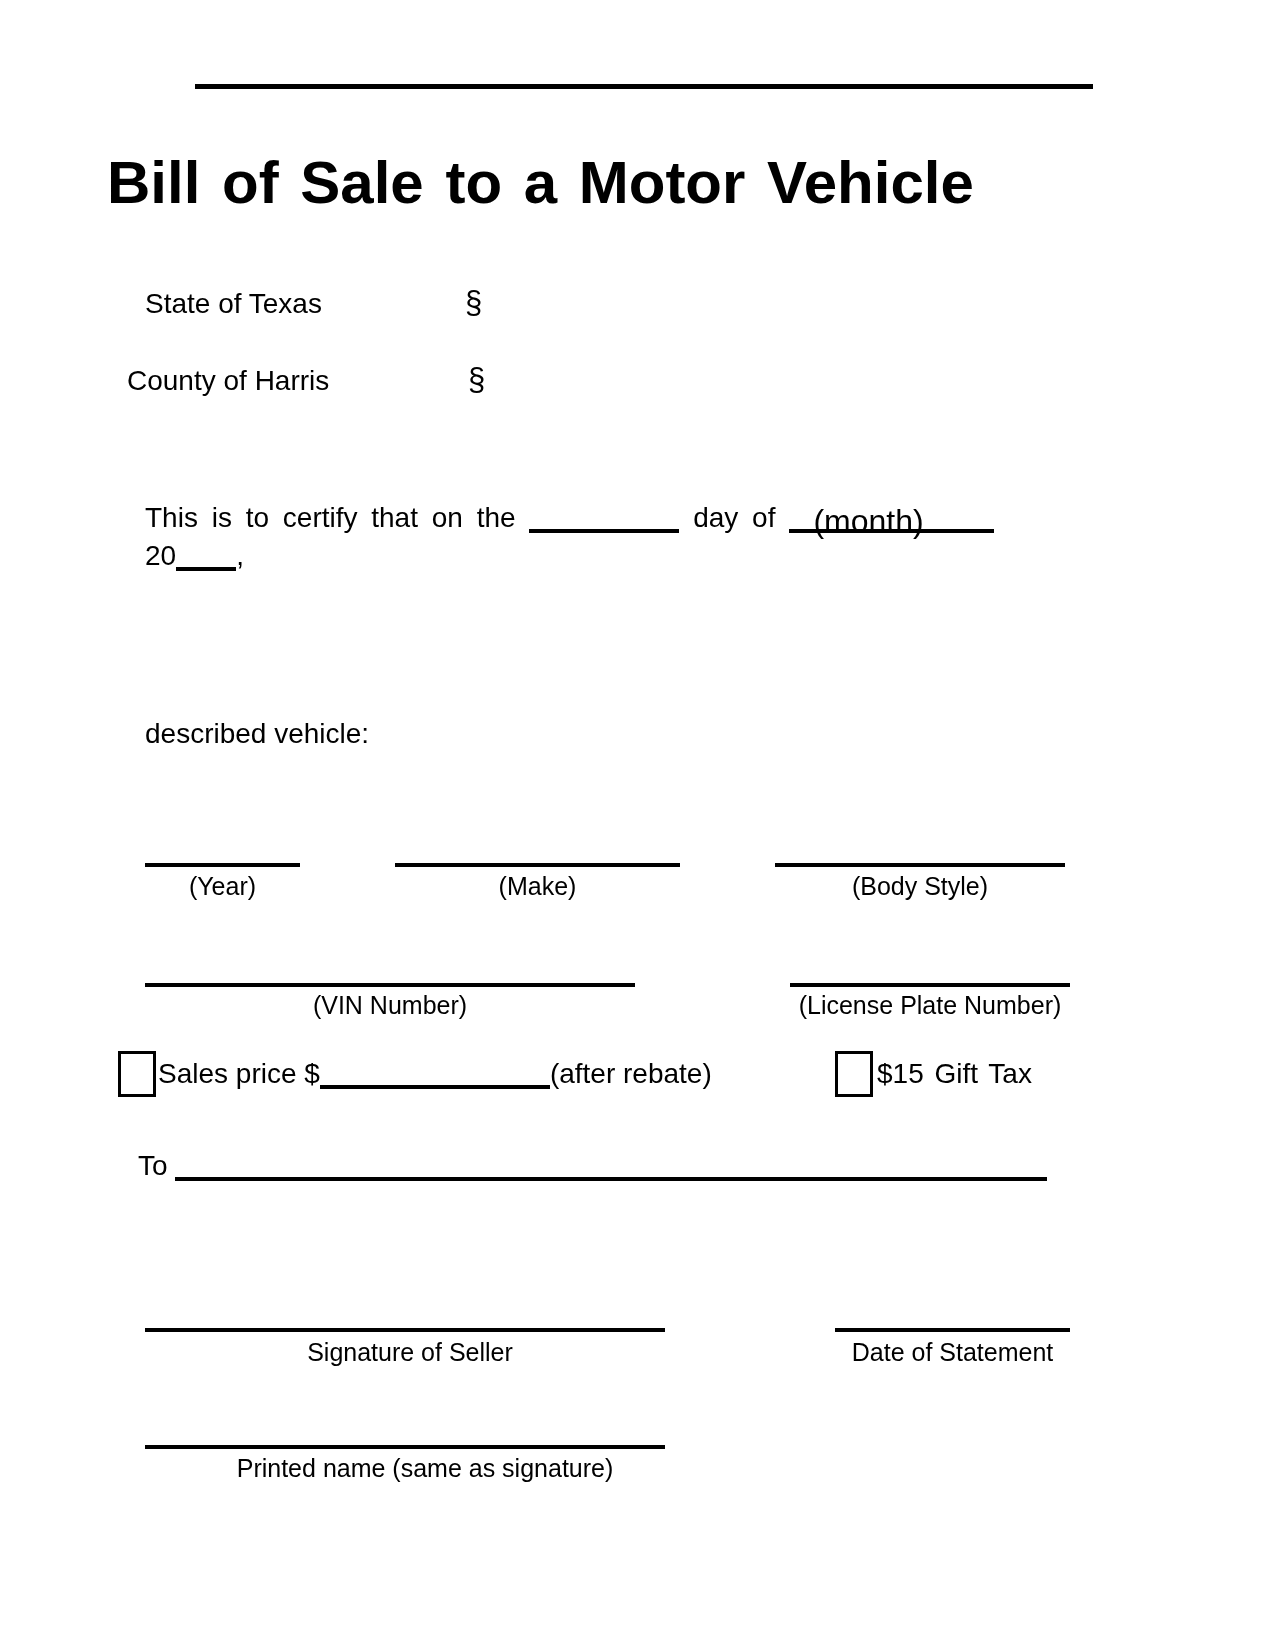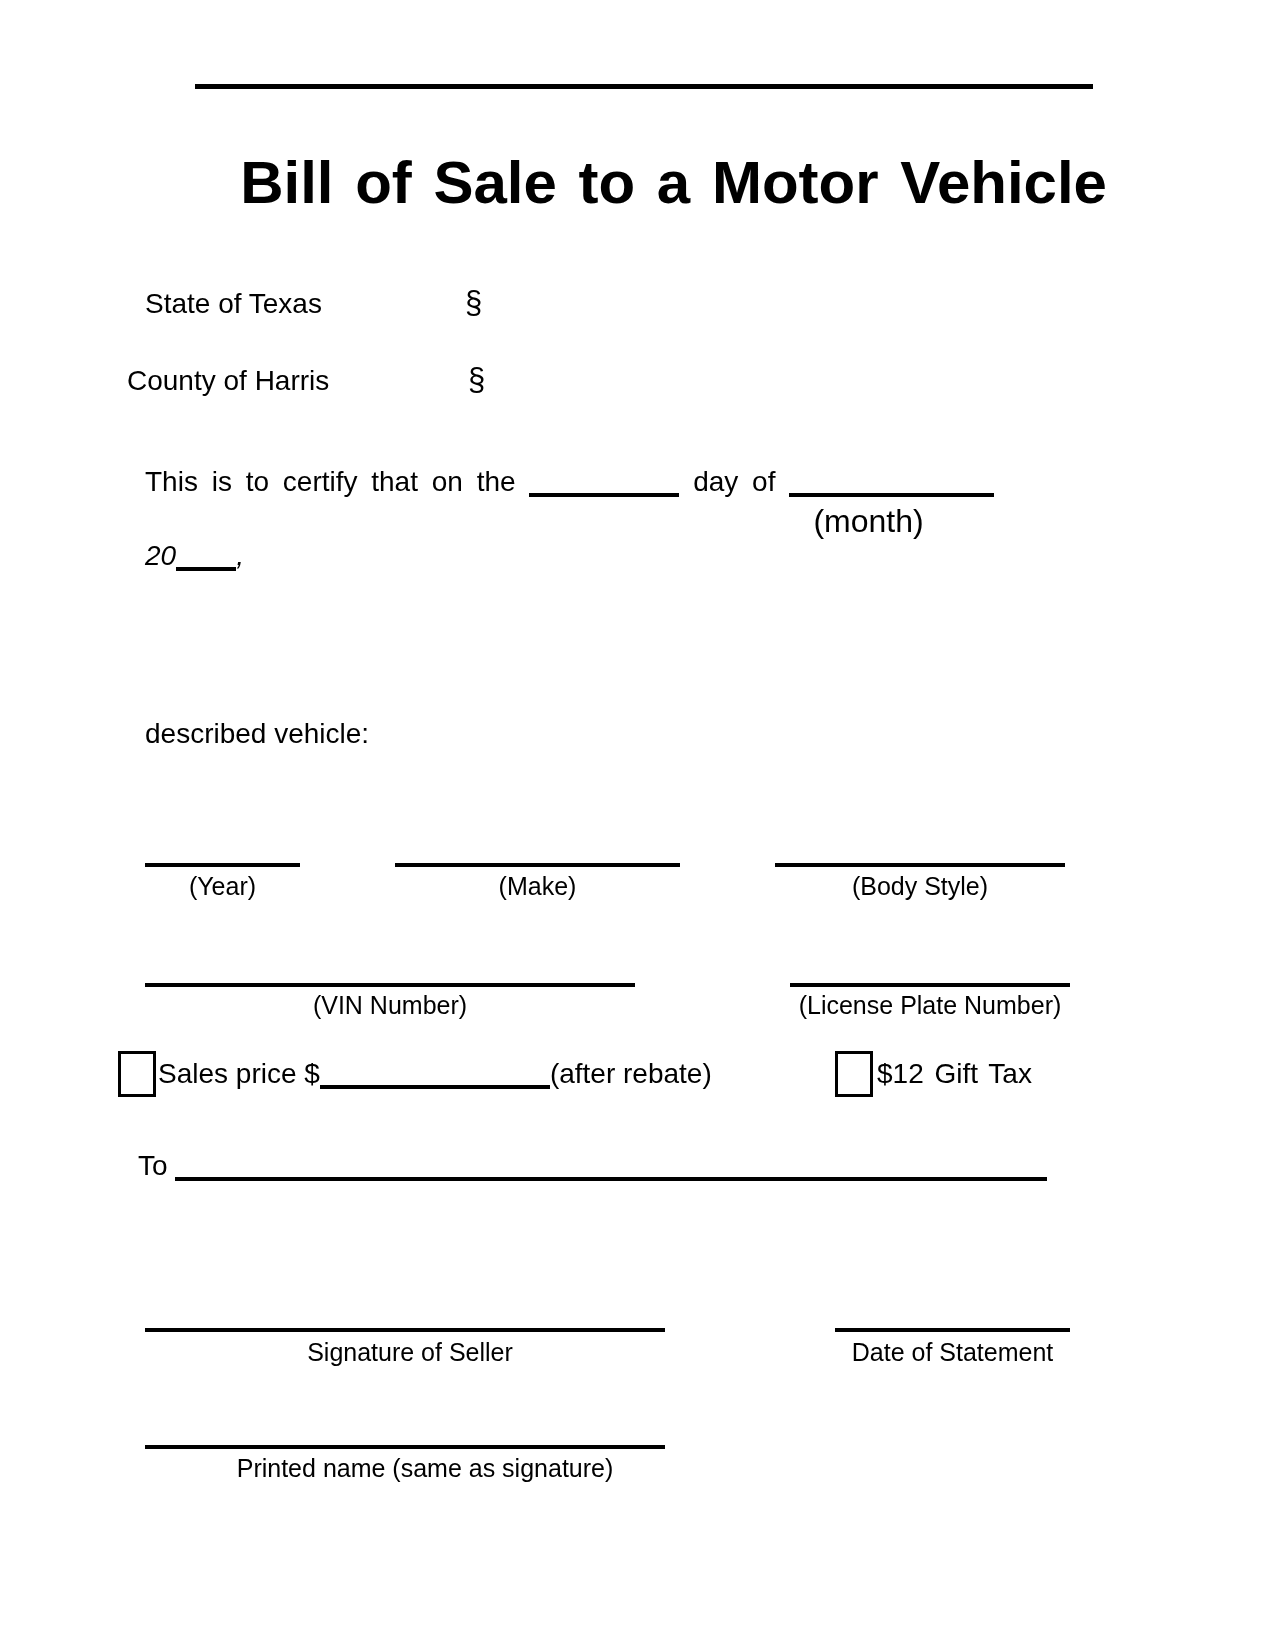--- a/index.html
+++ b/index.html
@@ -10,58 +10,58 @@
     background: #ffffff;
     color: #000000;
     font-family: "Liberation Sans", sans-serif;
     overflow: hidden;
   }
   .abs { position: absolute; }
   .rule { background: #000; height: 4px; }
   .rule-top { left: 195px; top: 84px; width: 898px; height: 5px; background: #000; }
   .title {
     left: 107px; top: 148px; width: 1000px;
-    text-align: right;
+    text-align: left;
     font-size: 60px; font-weight: bold;
     word-spacing: 5px;
     margin: 0;
     white-space: nowrap;
   }
   .body-text { font-size: 28px; white-space: nowrap; }
   .caption { font-size: 25px; text-align: center; white-space: nowrap; }
   .sect { font-size: 31px; }
   .blank {
     display: inline-block;
     height: 0;
     border-bottom: 4px solid #000;
     vertical-align: -6px;
   }
   .w-day   { width: 150px; }
   .w-month { width: 205px; }
   .w-year  { width: 60px; }
   .w-seller{ width: 628px; }
   .w-price { width: 230px; }
   .w-to    { width: 872px; }
-  .certify-row { word-spacing: 6px; }
+  .certify-row { word-spacing: 6px; margin-top: 36px; }
   .checkbox {
     width: 32px; height: 40px;
     border: 3px solid #000;
     background: #fff;
     box-sizing: content-box;
   }
   .gift-label { word-spacing: 3px; }
 
   
   .pos-state     { left: 145px; top: 288px; }
   .pos-state-s   { left: 465px; top: 285px; }
   .pos-county    { left: 127px; top: 365px; }
   .pos-county-s  { left: 468px; top: 362px; }
   .pos-certify   { left: 145px; top: 466px; }
   .pos-month-cap { left: 766px; top: 503px; width: 205px; font-size: 32px; }
-  .pos-year-row  { left: 145px; top: 540px; font-style: italic; }
+  .pos-year-row  { left: 145px; top: 540px; }
   .pos-seller    { left: 145px; top: 633px; }
   .pos-described { left: 145px; top: 718px; }
 
   .pos-line-year { left: 145px; top: 863px; width: 155px; }
   .pos-line-make { left: 395px; top: 863px; width: 285px; }
   .pos-line-body { left: 775px; top: 863px; width: 290px; }
   .pos-cap-year  { left: 145px; top: 872px; width: 155px; }
   .pos-cap-make  { left: 395px; top: 872px; width: 285px; }
   .pos-cap-body  { left: 775px; top: 872px; width: 290px; }
 
@@ -122,21 +122,21 @@
 
   <div class="abs rule pos-line-vin"></div>
   <div class="abs rule pos-line-plate"></div>
   <div class="abs caption pos-cap-vin">(VIN Number)</div>
   <div class="abs caption pos-cap-plate">(License Plate Number)</div>
 
   <div class="abs checkbox pos-cb-price"></div>
   <div class="abs body-text pos-price-row"><span>Sales price $</span><span class="blank w-price"></span><span>(after rebate)</span></div>
 
   <div class="abs checkbox pos-cb-gift"></div>
-  <div class="abs body-text gift-label pos-gift-label">$12 Gift Tax</div>
+  <div class="abs body-text gift-label pos-gift-label">$15 Gift Tax</div>
 
   <div class="abs body-text pos-to-row"><span>To</span> <span class="blank w-to"></span></div>
 
   <div class="abs rule pos-line-sig"></div>
   <div class="abs rule pos-line-date"></div>
   <div class="abs caption pos-cap-sig">Signature of Seller</div>
   <div class="abs caption pos-cap-date">Date of Statement</div>
 
   <div class="abs rule pos-line-printed"></div>
   <div class="abs caption pos-cap-printed">Printed name (same as signature)</div>

